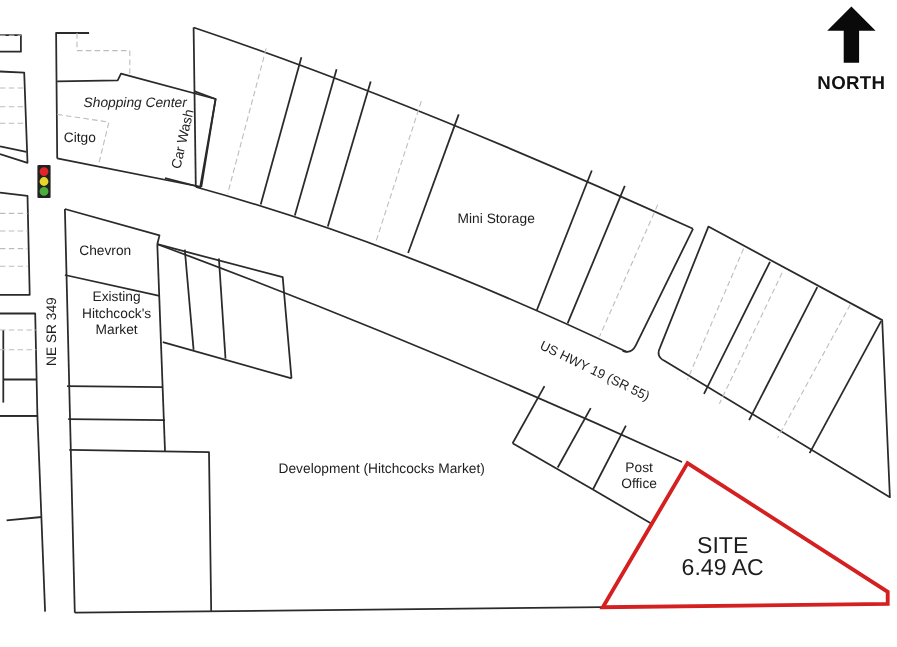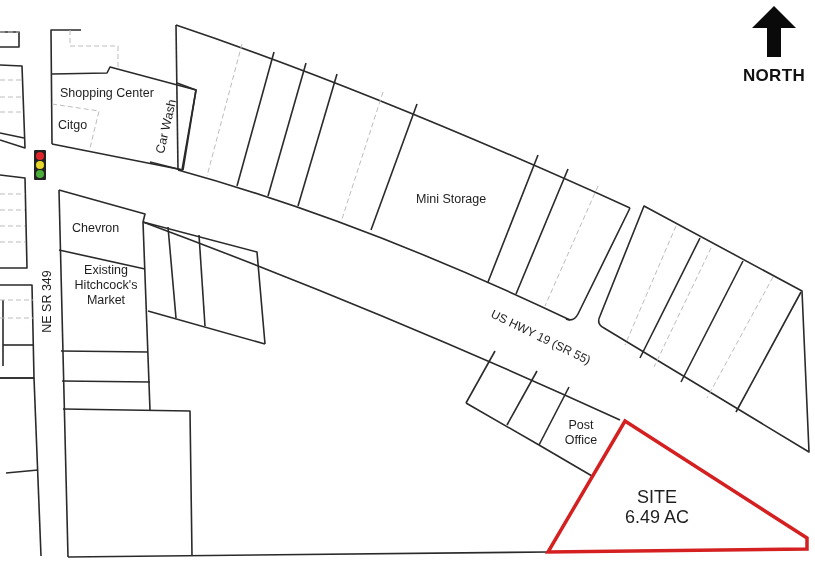--- a/index.html
+++ b/index.html
@@ -2,21 +2,21 @@
 <html><head>
   <meta charset="utf-8">
   <style>
     html, body { margin: 0; padding: 0; background: #ffffff; }
     body { width: 815px; height: 588px; position: relative; overflow: hidden;
            font-family: "Liberation Sans", sans-serif; color: #1a1a1a; }
     #map { position: absolute; left: 0; top: 0; width: 815px; height: 588px; }
     .lbl { position: absolute; font-size: 12.5px; line-height: 15px; white-space: nowrap; color: #1e1e1e; }
     .center { text-align: center; }
     .rot { transform-origin: center center; }
-    .site-lbl { position: absolute; font-size: 18px; line-height: 20px; text-align: center; color: #1e1e1e; }
+    .site-lbl { position: absolute; font-size: 21px; line-height: 20px; text-align: center; color: #1e1e1e; }
     .north { position: absolute; left: 742px; top: 8px; width: 64px; text-align: center; }
     .north-text { font-weight: bold; font-size: 17px; letter-spacing: 0.3px; margin-top: 2px; color: #111; }
     .traffic { position: absolute; left: 34px; top: 150px; width: 12px; height: 30px; background: #222; border-radius: 1px; }
     .traffic span { position: absolute; left: 2px; width: 8px; height: 8px; border-radius: 50%; }
   </style>
 </head>
 <body>
 
 <svg id="map" viewBox="0 0 815 588" xmlns="http://www.w3.org/2000/svg">
   <g fill="none" stroke="#2a2a2a" stroke-width="1.6" stroke-linejoin="round">
@@ -117,39 +117,40 @@
 <div class="traffic">
   <span style="top:2px;background:#e0262b"></span>
   <span style="top:11px;background:#e8d62a"></span>
   <span style="top:20px;background:#4cae3a"></span>
 </div>
 
 <div class="north" style="top:64px;">
   <div class="north-text">NORTH</div>
 </div>
 
-<div class="lbl" style="left:60px;top:86px;">Shopping Center</div>
+<div class="lbl" style="left:76px;top:86px;font-style:italic;">Shopping Center</div>
 <div class="lbl" style="left:58px;top:118px;">Citgo</div>
 <div class="lbl rot" style="left:139px;top:119px;transform:rotate(-77deg);">Car Wash</div>
 <div class="lbl" style="left:416px;top:192px;">Mini Storage</div>
 <div class="lbl" style="left:72px;top:221px;">Chevron</div>
 
 <div class="lbl center" style="left:66px;top:263px;width:80px;">
   <div>Existing</div>
   <div>Hitchcock's</div>
   <div>Market</div>
 </div>
 
 <div class="lbl rot" style="left:16px;top:294px;transform:rotate(-90deg);">NE SR 349</div>
 <div class="lbl rot" style="left:486px;top:330px;transform:rotate(26deg);font-size:12px;">US HWY 19 (SR 55)</div>
 
 <div class="lbl center" style="left:560px;top:418px;width:42px;">
   <div>Post</div>
   <div>Office</div>
 </div>
 
 <div class="lbl center" style="left:237px;top:419px;width:220px;">
+  <div>Development (Hitchcocks Market)</div>
 </div>
 
 <div class="site-lbl" style="left:612px;top:487px;width:90px;">
   <div>SITE</div>
   <div>6.49 AC</div>
 </div>
 
 </body></html>

